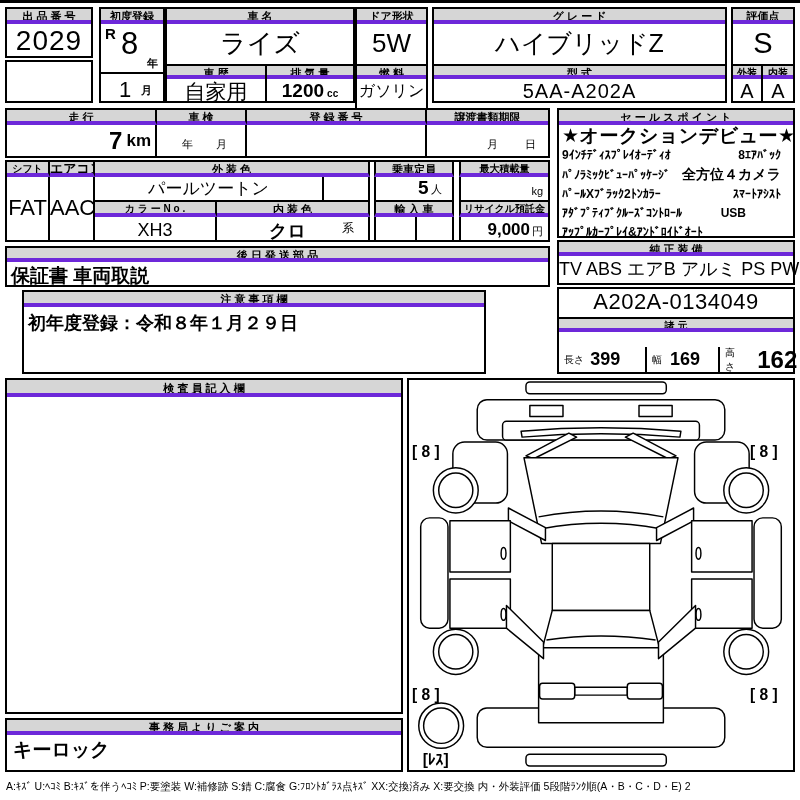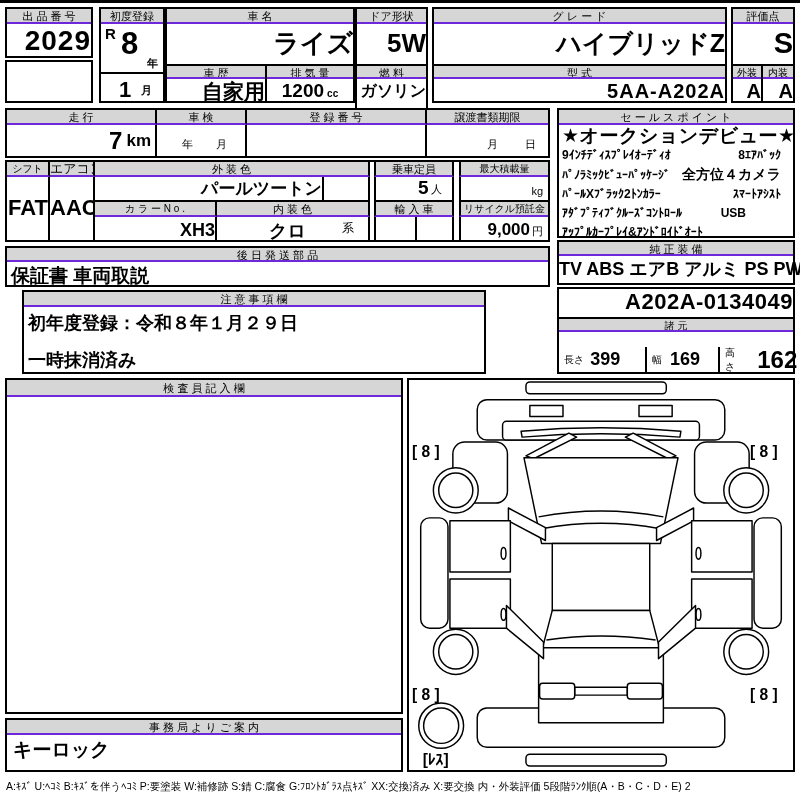--- a/index.html
+++ b/index.html
@@ -1,22 +1,22 @@
 <!DOCTYPE html>
 <html><head>
 <meta charset="utf-8">
 <style>
   html,body{margin:0;padding:0}
   body{width:800px;height:800px;position:relative;background:#fff;
        font-family:"Liberation Sans","DejaVu Sans",sans-serif;color:#000;overflow:hidden}
   .box{position:absolute;border:2px solid #000;background:#fff;box-sizing:border-box}
   .abs{position:absolute;box-sizing:border-box}
-  .hd{background:#d6d6d6;border-bottom:2px solid #6d28d9;font-size:11px;font-weight:normal;
+  .hd{background:#d6d6d6;border-bottom:4px solid #6d28d9;font-size:11px;font-weight:bold;
       text-align:center;line-height:14px;height:15px;box-sizing:border-box;white-space:nowrap;overflow:hidden}
-  .big{font-weight:bold;text-align:right}
+  .big{font-weight:normal;text-align:center}
   .cell{position:absolute;box-sizing:border-box;overflow:hidden}
   .sp-line{display:flex;justify-content:space-between;align-items:baseline;
            padding:0 12px 0 3px;font-weight:bold;font-size:12px;line-height:19px;white-space:nowrap}
   .unit{font-weight:bold}
   svg text{font-family:"Liberation Sans","DejaVu Sans",sans-serif}
 </style>
 </head>
 <body>
 
 <div class="abs" style="left:0;top:0;width:800px;height:3px;background:#000"></div>
@@ -171,21 +171,20 @@
 </div>
 
 <div class="box" style="left:5px;top:246px;width:545px;height:41px">
   <div class="hd" style="height:14px">後 日 発 送 部 品</div>
   <div style="font-size:19px;font-weight:bold;padding:1px 0 0 4px">保証書 車両取説</div>
 </div>
 
 <div class="box" style="left:22px;top:290px;width:464px;height:84px">
   <div class="hd">注 意 事 項 欄</div>
   <div style="font-size:18px;font-weight:bold;padding:4px 0 0 4px">初年度登録：令和８年１月２９日</div>
-  <div style="font-size:18px;font-weight:bold;padding:13px 0 0 4px">一時抹消済み</div>
 </div>
 
 <div class="box" style="left:557px;top:240px;width:238px;height:45px">
   <div class="hd" style="height:14px">純 正 装 備</div>
   <div class="big" style="font-size:18px;line-height:27px;white-space:nowrap">TV ABS エアB アルミ PS PW</div>
 </div>
 
 <div class="box" style="left:557px;top:287px;width:238px;height:87px">
   <div class="big" style="font-size:22px;line-height:26px;height:28px;letter-spacing:0.5px">A202A-0134049</div>
   <div class="hd" style="border-top:2px solid #000;height:15px;font-size:10px;line-height:13px">諸 元</div>

